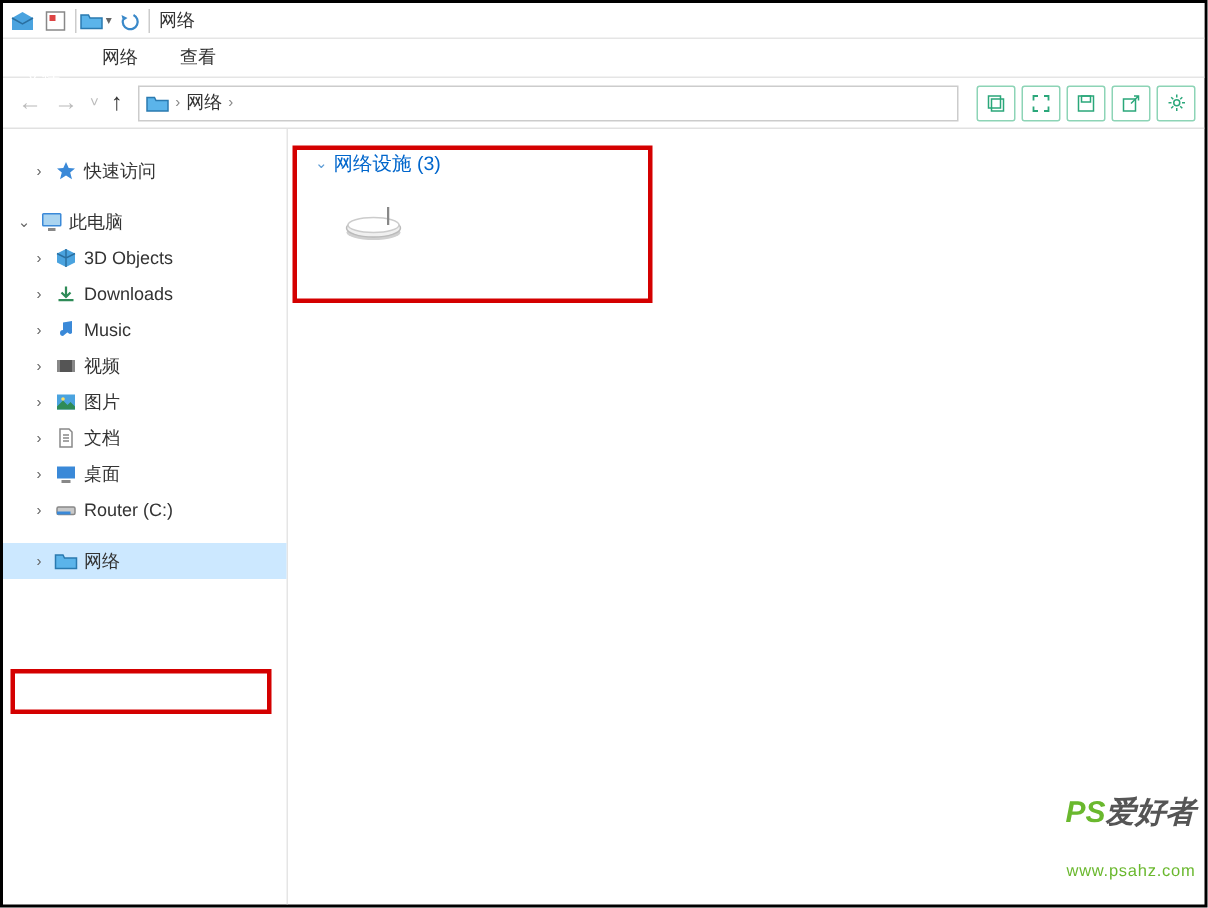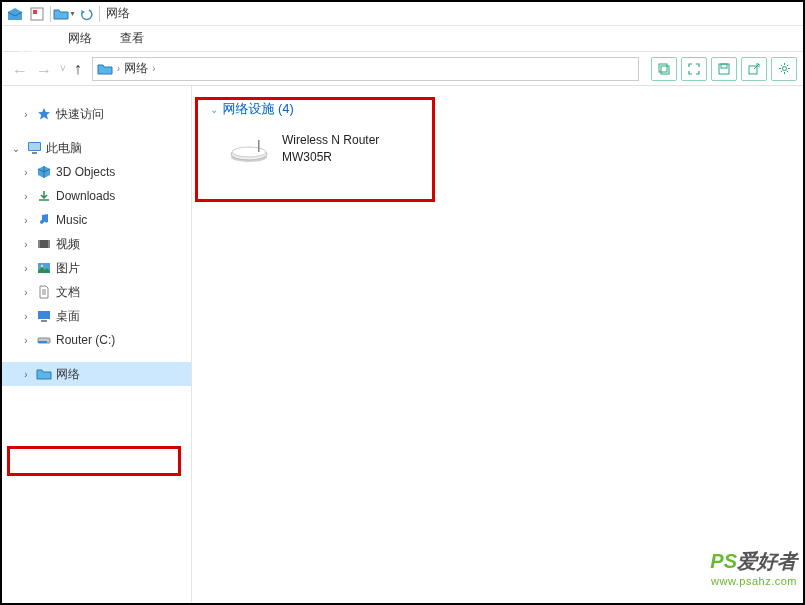--- a/index.html
+++ b/index.html
@@ -41,21 +41,21 @@
 .device-label { font-size: 12px; color: #222; line-height: 1.4; }
 
 .redbox { position: absolute; border: 3px solid #d40000; pointer-events: none; }
 .redbox.r1 { left: 193px; top: 95px; width: 240px; height: 105px; }
 .redbox.r2 { left: 5px; top: 444px; width: 174px; height: 30px; }
 
 .watermark { position: absolute; right: 6px; bottom: 16px; text-align: right; font-family: Arial, sans-serif; }
 .watermark .line1 { font-size: 20px; font-weight: bold; font-style: italic; }
 .watermark .line1 .ps { color: #6ab82e; }
 .watermark .line1 .cn { color: #555; }
-.watermark .line2 { font-size: 11px; color: #6ab82e; letter-spacing: 0.5px; }
+.watermark .line2 { font-size: 11px; color: #6ab82e; letter-spacing: 0.5px; margin-top: 20px; }
 
 svg { display: block; }
 </style>
 </head>
 <body>
 
 <div class="titlebar">
   <div class="qat-item">
     <svg width="16" height="16" viewBox="0 0 16 16">
         <path d="M1 6 L8 2 L15 6 L15 14 L1 14 Z" fill="#4aa3df"></path>
@@ -265,35 +265,31 @@
           </svg>
         </span>
       <span>网络</span>
     </div>
 
   </div>
 
   <div class="content">
     <div class="group-header">
       <span class="chev">⌄</span>
-      <span>网络设施 (4)</span>
+      <span>网络设施 (3)</span>
     </div>
     <div class="device">
       <div class="device-icon">
         <svg width="42" height="30" viewBox="0 0 42 30">
           <ellipse cx="21" cy="23" rx="18" ry="5" fill="#d0d0d0"></ellipse>
           <ellipse cx="21" cy="20" rx="18" ry="6" fill="#f0f0f0" stroke="#bbb"></ellipse>
           <ellipse cx="21" cy="18" rx="17" ry="5" fill="#fff" stroke="#ccc"></ellipse>
           <rect x="30" y="6" width="1.5" height="12" fill="#888"></rect>
         </svg>
       </div>
-      <div class="device-label">
-        <div>Wireless N Router</div>
-        <div>MW305R</div>
-      </div>
     </div>
   </div>
 </div>
 
 <div class="redbox r1"></div>
 <div class="redbox r2"></div>
 
 <div class="watermark">
   <div class="line1">
     <span class="ps">PS</span><span class="cn">爱好者</span>

